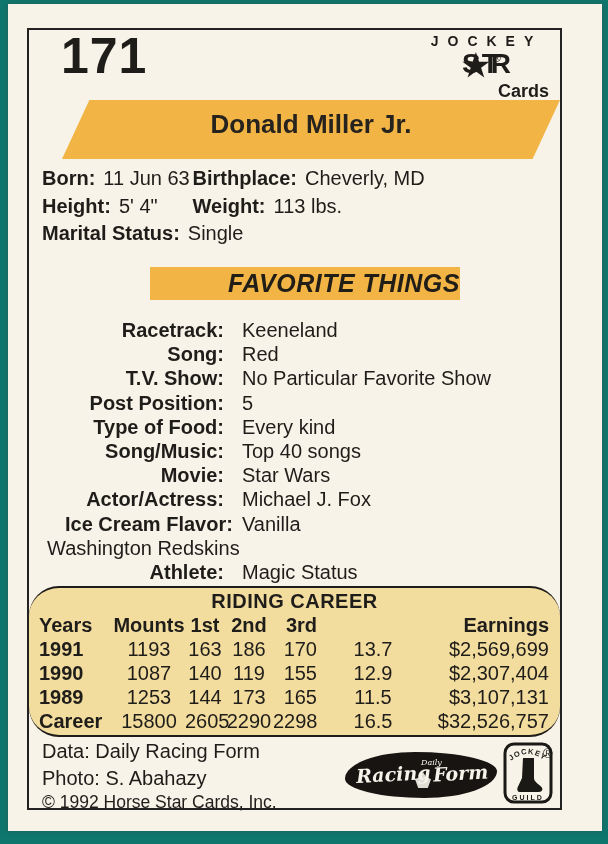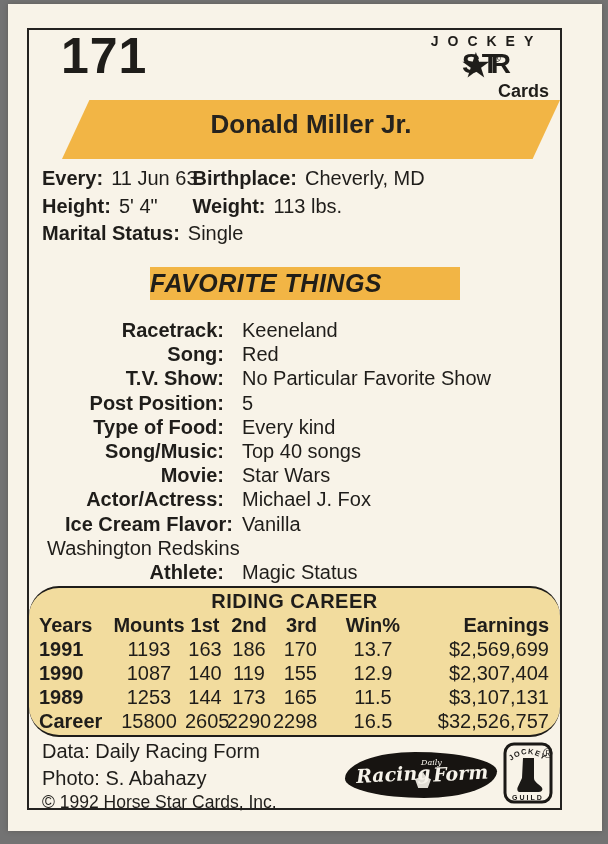--- a/index.html
+++ b/index.html
@@ -1,16 +1,16 @@
 <!DOCTYPE html>
 <html><head>
 <meta charset="utf-8">
 <style>
   html,body{margin:0;padding:0;background:#cfcdc8;}
-  .stage{position:relative;width:608px;height:844px;background:#737373;overflow:hidden;
+  .stage{position:relative;width:608px;height:844px;background:#0f766e;overflow:hidden;
          font-family:"Liberation Sans",sans-serif;color:#1f1d1a;}
   .card-bg{position:absolute;left:8px;top:4px;width:594px;height:827px;
            background:#f8f3e8;box-shadow:0 0 5px rgba(60,55,45,.35);}
   .frame{position:absolute;left:27px;top:28px;width:531px;height:778px;
          border:2px solid #242220;}
   .frame *{position:absolute;}
 
   .card-number{left:32px;top:0px;font-size:50px;font-weight:bold;letter-spacing:1px;line-height:52px;}
 
   .brand{left:378px;top:4px;width:150px;text-align:center;line-height:1;}
@@ -25,21 +25,21 @@
                text-align:center;font-weight:bold;font-size:26px;line-height:49px;color:#26231e;}
 
   .bio{left:13px;top:135px;font-size:20px;line-height:27.5px;white-space:nowrap;}
   .bio *{position:static;}
   .bio b{font-weight:bold;}
   .bio .pair1{display:inline-block;width:145px;}
   .bio .val{margin-left:8px;}
 
   .fav-title{left:121px;top:237px;width:310px;height:33px;
              font-style:italic;font-weight:bold;font-size:25px;line-height:33px;
-             text-align:left;letter-spacing:.5px;color:#211e18;}
+             text-align:right;letter-spacing:.5px;color:#211e18;}
 
   .fav-list{left:0;top:288px;width:100%;font-size:20px;line-height:24.2px;}
   .fav-list *{position:static;}
   .fav-row{display:flex;}
   .fav-label{width:159px;text-align:right;font-weight:bold;flex:none;white-space:nowrap;padding-left:36px;}
   .fav-value{margin-left:18px;white-space:nowrap;}
 
   .career{left:0;top:556px;width:531px;height:151px;box-sizing:border-box;
           border-top:2px solid #1e1c19;border-bottom:2px solid #1e1c19;}
   .career *{position:static;}
@@ -86,21 +86,21 @@
     <div class="brand">
       <span class="brand-jockey">JOCKEY</span>
       <span class="brand-starline"><span>ST</span><span class="star-glyph">★</span><span>R</span><span class="brand-reg">®</span></span>
       <span class="brand-cards">Cards</span>
     </div>
 
     <div class="name-banner" style="background:#f2b545;">Donald Miller Jr.</div>
 
     <div class="bio">
       <div class="bio-row">
-        <span class="pair1"><b>Every:</b><span class="val">11 Jun 63</span></span>
+        <span class="pair1"><b>Born:</b><span class="val">11 Jun 63</span></span>
         <span class="pair2"><b>Birthplace:</b><span class="val">Cheverly, MD</span></span>
       </div>
       <div class="bio-row">
         <span class="pair1"><b>Height:</b><span class="val">5' 4"</span></span>
         <span class="pair2"><b>Weight:</b><span class="val">113 lbs.</span></span>
       </div>
       <div class="bio-row">
         <span><b>Marital Status:</b><span class="val">Single</span></span>
       </div>
     </div>
@@ -154,21 +154,20 @@
     </div>
 
     <div class="career" style="background:#f2dc9e;border-radius:30px;">
       <span class="career-title">RIDING CAREER</span>
       <div class="cr cr-head">
         <span class="c0">Years</span>
         <span class="c1">Mounts</span>
         <span class="c2">1st</span>
         <span class="c3">2nd</span>
         <span class="c4">3rd</span>
-        <span class="c5">Win%</span>
         <span class="c6">Earnings</span>
       </div>
       <div class="cr">
         <span class="c0">1991</span>
         <span class="c1">1193</span>
         <span class="c2">163</span>
         <span class="c3">186</span>
         <span class="c4">170</span>
         <span class="c5">13.7</span>
         <span class="c6">$2,569,699</span>

